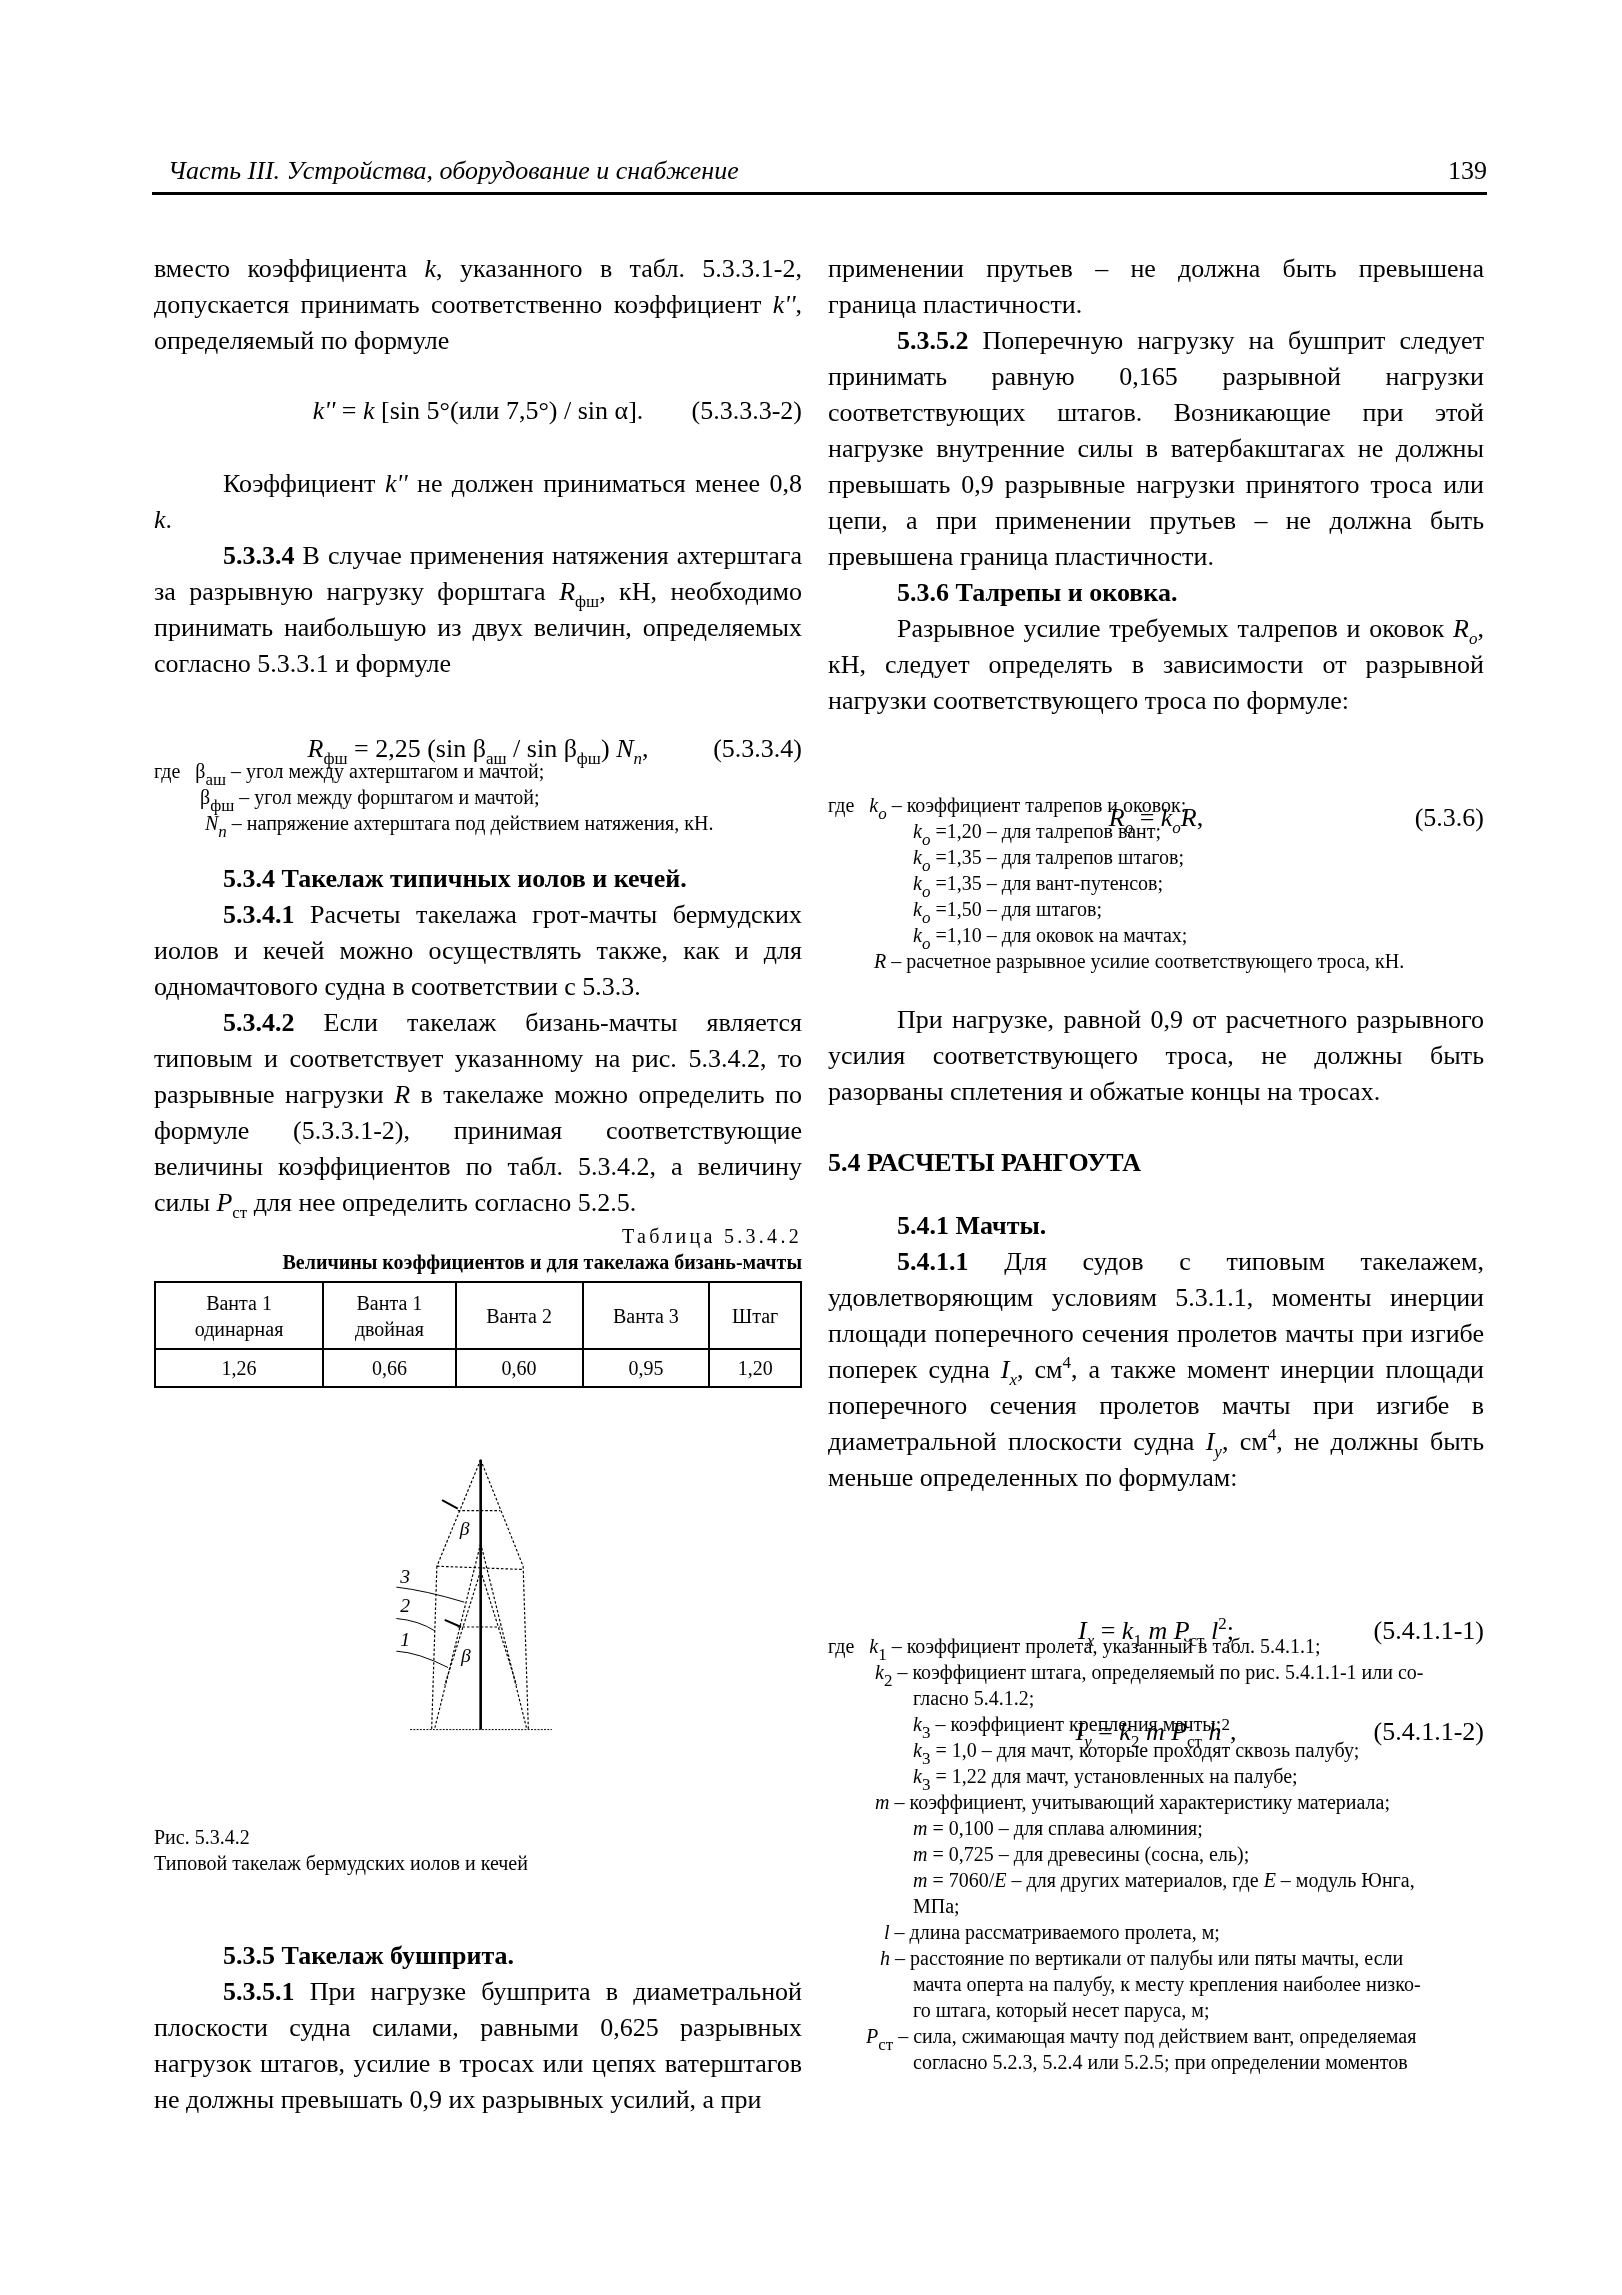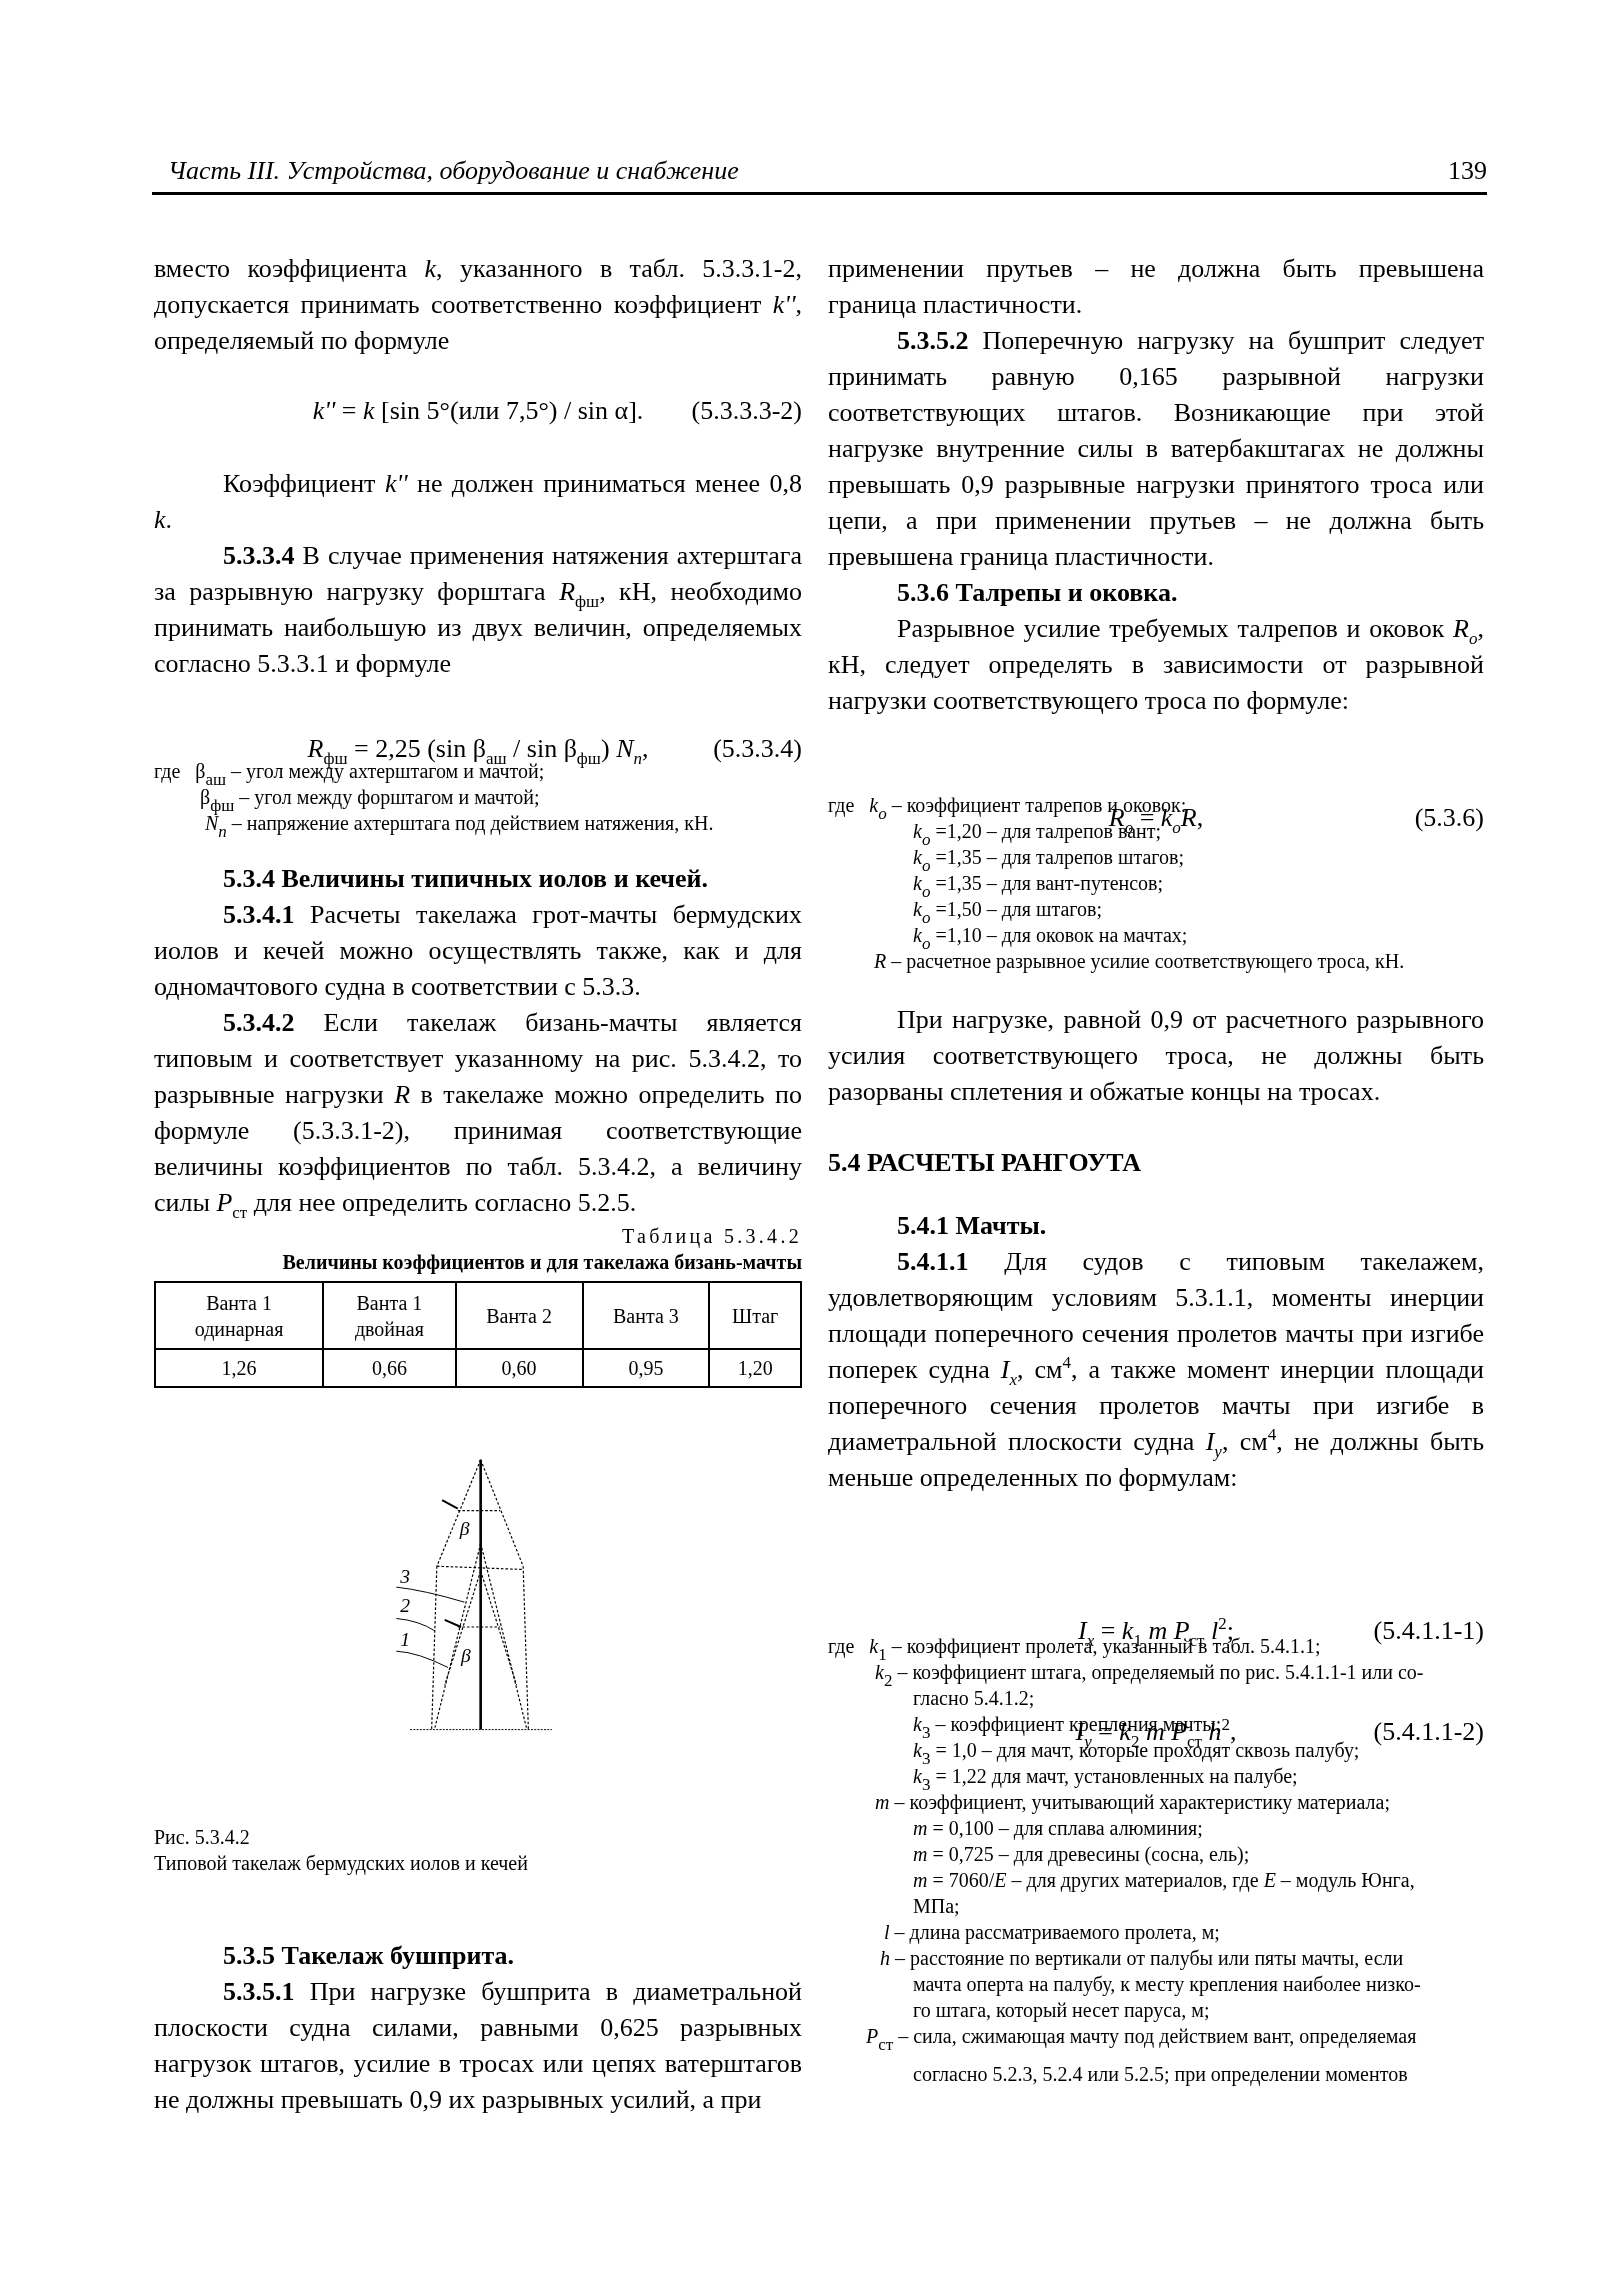--- a/index.html
+++ b/index.html
@@ -50,21 +50,21 @@
 <div class="col col-l eq" style="top:695px;">
   <span><span class="i">R</span><sub>фш</sub> = 2,25 (sin β<sub>аш</sub> / sin β<sub>фш</sub>) <span class="i">N<sub>n</sub></span>,</span>
   <span class="num">(5.3.3.4)</span>
 </div>
 <div class="col col-l small" style="top:758px;">
   <div>где &nbsp;&nbsp;β<sub>аш</sub> – угол между ахтерштагом и мачтой;</div>
   <div style="padding-left:46px;">β<sub>фш</sub> – угол между форштагом и мачтой;</div>
   <div style="padding-left:51px;"><span class="i">N<sub>n</sub></span> – напряжение ахтерштага под действием натяжения, кН.</div>
 </div>
 <div class="col col-l" style="top:861px;">
-  <p class="p ind b">5.3.4 Величины типичных иолов и кечей.</p>
+  <p class="p ind b">5.3.4 Такелаж типичных иолов и кечей.</p>
   <p class="p ind"><span class="b">5.3.4.1</span> Расчеты такелажа грот-мачты бермудских иолов и кечей можно осуществлять также, как и для одномачтового судна в соответствии с 5.3.3.</p>
   <p class="p ind"><span class="b">5.3.4.2</span> Если такелаж бизань-мачты является типовым и соответствует указанному на рис. 5.3.4.2, то разрывные нагрузки <span class="i">R</span> в такелаже можно определить по формуле (5.3.3.1-2), принимая соответствующие величины коэффициентов по табл. 5.3.4.2, а величину силы <span class="i">P</span><sub>ст</sub> для нее определить согласно 5.2.5.</p>
 </div>
 
 <div class="abs" style="left:154px; top:1225px; width:648px; text-align:right; font-size:20px; letter-spacing:3.3px;">Таблица 5.3.4.2</div>
 <div class="abs" style="left:154px; top:1251px; width:648px; text-align:right; font-size:20px; font-weight:bold;">Величины коэффициентов и для такелажа бизань-мачты</div>
 <div class="abs" style="left:154px; top:1281px;">
   <table class="t">
     <tbody>
         <tr class="h">
@@ -173,15 +173,15 @@
   <div style="padding-left:47px;"><span class="i">m</span> – коэффициент, учитывающий характеристику материала;</div>
   <div style="padding-left:85px;"><span class="i">m</span> = 0,100 – для сплава алюминия;</div>
   <div style="padding-left:85px;"><span class="i">m</span> = 0,725 – для древесины (сосна, ель);</div>
   <div style="padding-left:85px;"><span class="i">m</span> = 7060/<span class="i">E</span> – для других материалов, где <span class="i">E</span> – модуль Юнга,</div>
   <div style="padding-left:85px;">МПа;</div>
   <div style="padding-left:56px;"><span class="i">l</span> – длина рассматриваемого пролета, м;</div>
   <div style="padding-left:52px;"><span class="i">h</span> – расстояние по вертикали от палубы или пяты мачты, если</div>
   <div style="padding-left:85px;">мачта оперта на палубу, к месту крепления наиболее низко-</div>
   <div style="padding-left:85px;">го штага, который несет паруса, м;</div>
   <div style="padding-left:38px;"><span class="i">P</span><sub>ст</sub> – сила, сжимающая мачту под действием вант, определяемая</div>
-  <div style="padding-left:85px;margin-top:12px;">согласно 5.2.3, 5.2.4 или 5.2.5; при определении моментов</div>
+  <div style="padding-left:85px;">согласно 5.2.3, 5.2.4 или 5.2.5; при определении моментов</div>
 </div>
 
 
 </body></html>

